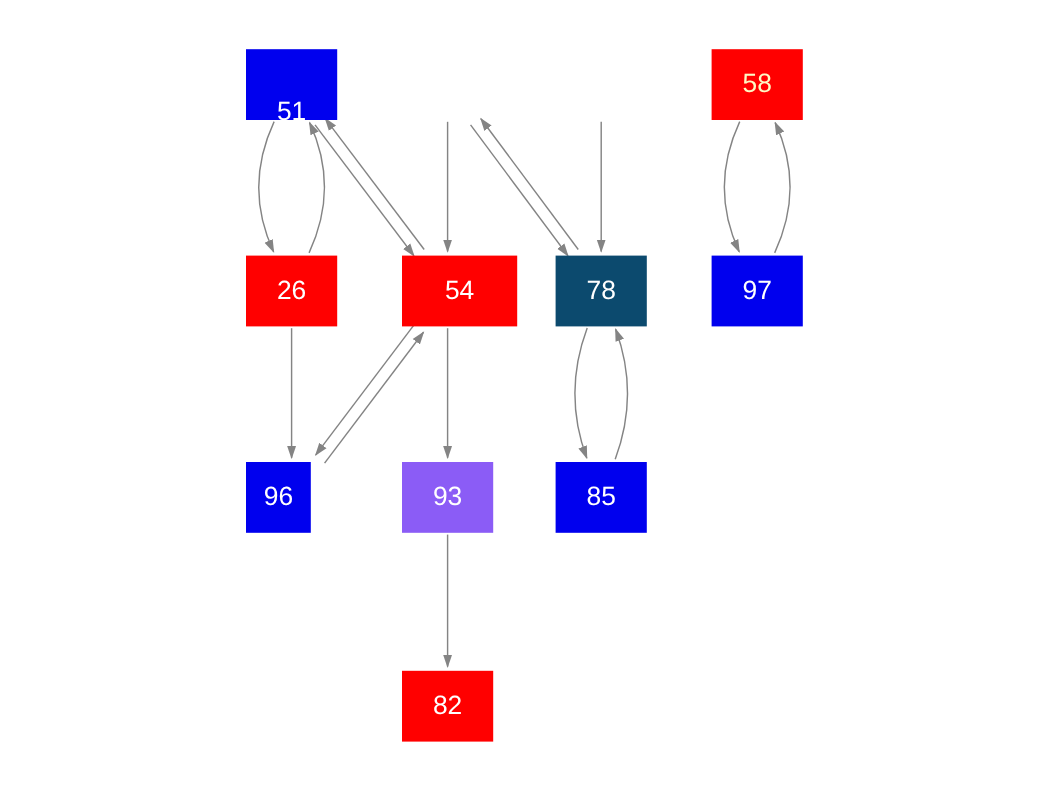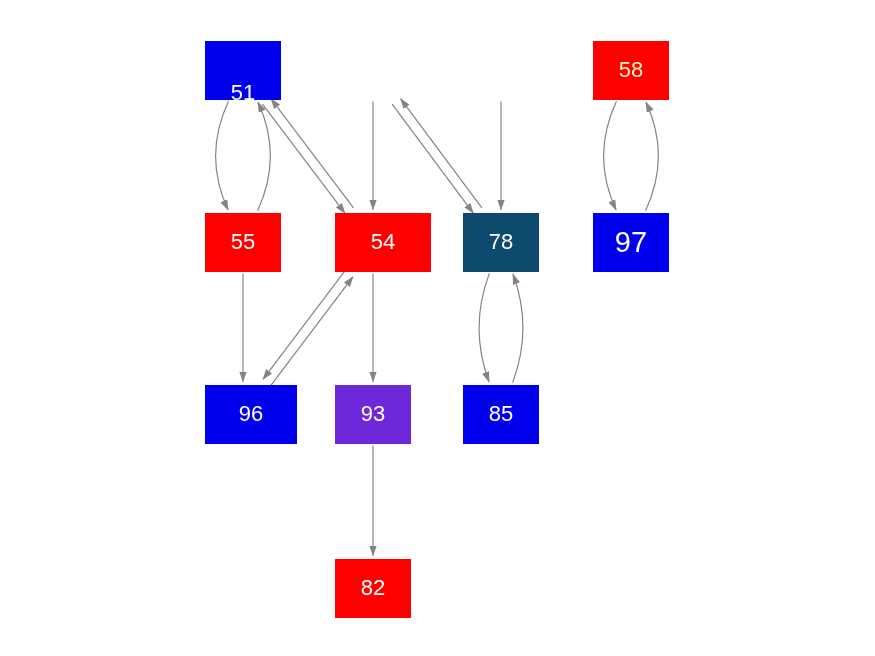--- a/index.html
+++ b/index.html
@@ -58,35 +58,35 @@
       <path d="M512.6742116100894,382.6255562978849 Q533,328 513.0229453221108,274.3116655531727" fill="none" stroke="#848484" stroke-width="1.2" marker-end="url(#arrow)"></path>
       <path d="M373,445.5 L373,555.5" fill="none" stroke="#848484" stroke-width="1.2" marker-end="url(#arrow)"></path>
     </svg>
 <div class="node" style="left: 205px; top: 40.5px; width: 76px; height: 59px; background: rgb(0, 0, 238);">
       <span style="font-size: 22px; color: rgb(255, 255, 255); margin-top: 45px;">51</span>
     </div>
     <div class="node" style="left: 593px; top: 40.5px; width: 76px; height: 59px; background: rgb(255, 0, 0);">
       <span style="font-size: 22px; color: #fef9c3;">58</span>
     </div>
     <div class="node" style="left: 205px; top: 212.5px; width: 76px; height: 59px; background: rgb(255, 0, 0);">
-      <span style="font-size: 22px; color: rgb(255, 255, 255);">55</span>
+      <span style="font-size: 22px; color: rgb(255, 255, 255);">26</span>
     </div>
     <div class="node" style="left: 335px; top: 212.5px; width: 96px; height: 59px; background: rgb(255, 0, 0);">
       <span style="font-size: 22px; color: rgb(255, 255, 255);">54</span>
     </div>
     <div class="node" style="left: 463px; top: 212.5px; width: 76px; height: 59px; background: #0c4a6e;">
       <span style="font-size: 22px; color: rgb(255, 255, 255);">78</span>
     </div>
     <div class="node" style="left: 593px; top: 212.5px; width: 76px; height: 59px; background: rgb(0, 0, 238);">
-      <span style="font-size: 29px; color: rgb(255, 255, 255);">97</span>
+      <span style="font-size: 22px; color: rgb(255, 255, 255);">97</span>
     </div>
-    <div class="node" style="left: 205px; top: 384.5px; width: 92px; height: 59px; background: rgb(0, 0, 238);">
+    <div class="node" style="left: 205px; top: 384.5px; width: 54px; height: 59px; background: rgb(0, 0, 238);">
       <span style="font-size: 22px; color: rgb(255, 255, 255);">96</span>
     </div>
-    <div class="node" style="left: 335px; top: 384.5px; width: 76px; height: 59px; background: #6d28d9; text-align: right;">
+    <div class="node" style="left: 335px; top: 384.5px; width: 76px; height: 59px; background: #8b5cf6; text-align: right;">
       <span style="font-size: 22px; color: rgb(255, 255, 255);">93</span>
     </div>
     <div class="node" style="left: 463px; top: 384.5px; width: 76px; height: 59px; background: rgb(0, 0, 238);">
       <span style="font-size: 22px; color: rgb(255, 255, 255);">85</span>
     </div>
     <div class="node" style="left: 335px; top: 558.5px; width: 76px; height: 59px; background: rgb(255, 0, 0);">
       <span style="font-size: 22px; color: rgb(255, 255, 255);">82</span>
     </div>
   </div>
 

